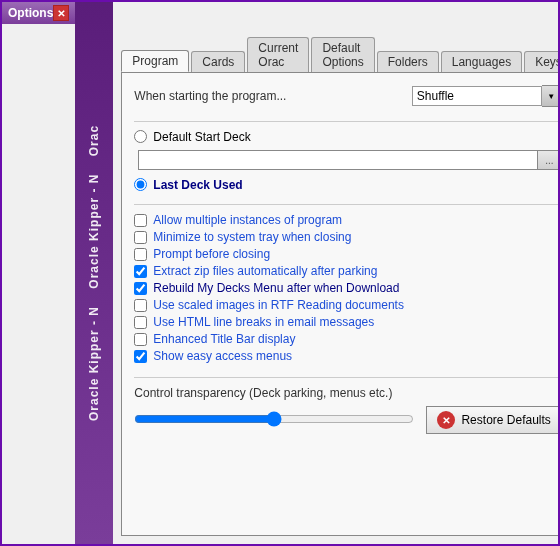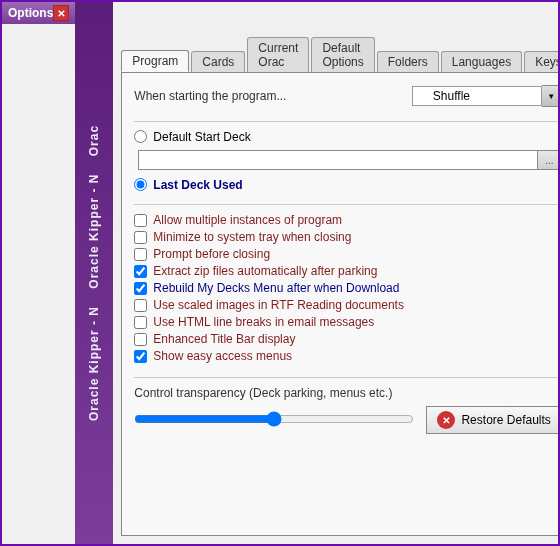--- a/index.html
+++ b/index.html
@@ -141,21 +141,21 @@
       color: #333;
     }
 
     .dropdown-wrapper {
       display: flex;
       align-items: center;
     }
 
     .dropdown {
       width: 130px;
-      padding: 2px 20px;
+      padding: 2px 4px;
       border: 1px solid #999;
       background: white;
       font-size: 12px;
       appearance: none;
       -webkit-appearance: none;
       cursor: pointer;
     }
 
     .dropdown-btn {
       width: 20px;
@@ -227,21 +227,21 @@
     }
 
     .checkbox-row input[type="checkbox"] {
       margin-right: 6px;
       width: 13px;
       height: 13px;
     }
 
     .checkbox-label {
       font-size: 12px;
-      color: #7f1d1d;
+      color: #1d4ed8;
     }
 
     .checkbox-label.checked-blue {
       color: #000080;
     }
 
     
     .bottom-section {
       border-top: 1px solid #ccc;
       padding-top: 8px;

